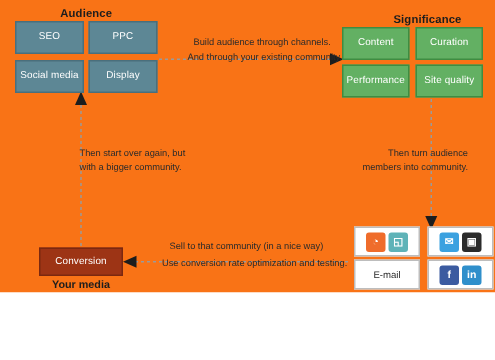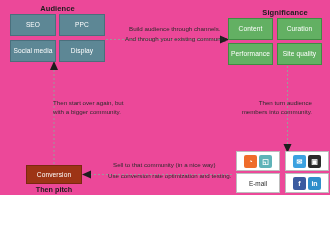--- a/index.html
+++ b/index.html
@@ -4,21 +4,21 @@
 <style>
   html, body {
     margin: 0;
     padding: 0;
     background: #ffffff;
   }
   #canvas {
     position: relative;
     width: 330px;
     height: 195px;
-    background: #ec4899;
+    background: #f97316;
     font-family: "Liberation Sans", sans-serif;
     overflow: hidden;
   }
   .svg-layer {
     position: absolute;
     left: 0;
     top: 0;
     width: 330px;
     height: 195px;
     pointer-events: none;
@@ -180,21 +180,21 @@
   <div class="node audience" id="node-ppc">PPC</div>
   <div class="node audience" id="node-social-media">Social media</div>
   <div class="node audience" id="node-display">Display</div>
 
   <div class="node significance" id="node-content">Content</div>
   <div class="node significance" id="node-curation">Curation</div>
   <div class="node significance" id="node-performance">Performance</div>
   <div class="node significance" id="node-site-quality">Site quality</div>
 
   <div class="node conversion" id="node-conversion">Conversion</div>
-  <div class="pitch-label">Then pitch</div>
+  <div class="pitch-label">Your media</div>
 
   <div class="caption" id="cap-top-a">Build audience through channels.</div>
   <div class="caption" id="cap-top-b">And through your existing community.</div>
 
   <div class="caption" id="cap-left-a">Then start over again, but</div>
   <div class="caption" id="cap-left-b">with a bigger community.</div>
 
   <div class="caption" id="cap-right-a">Then turn audience</div>
   <div class="caption" id="cap-right-b">members into community.</div>
 

